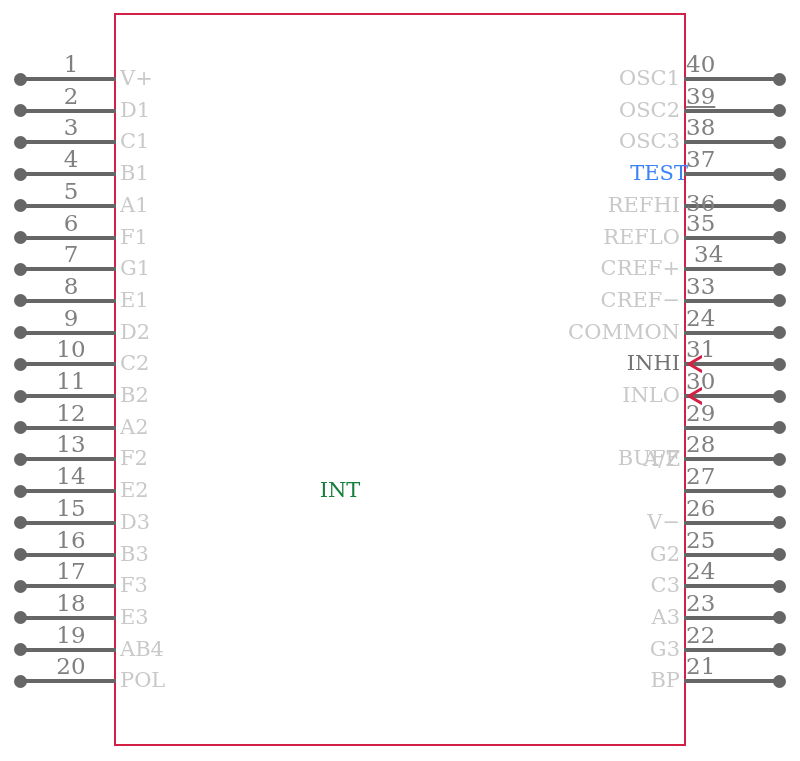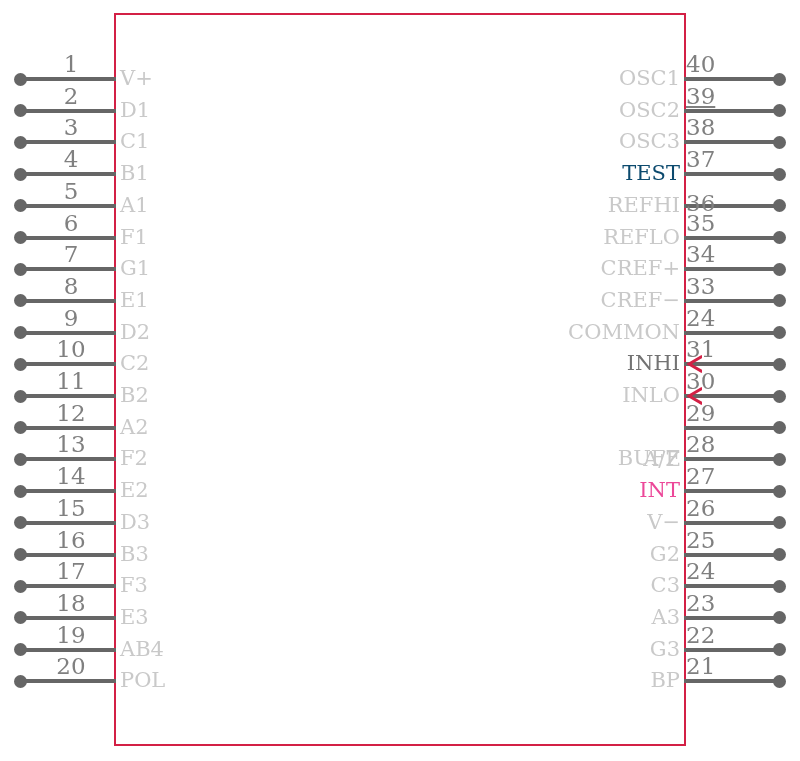--- a/index.html
+++ b/index.html
@@ -213,38 +213,38 @@
       <div class="pin pin-right" style="left: 0px; top: 142.4px;">
         <div class="pin-wire" style="background: rgb(102, 102, 102); left: 684px; width: 96px;"></div>
         <div class="pin-dot" style="background: rgb(102, 102, 102); left: 773px;"></div>
         <div class="pin-number" style="color: rgb(128, 128, 128); left: 686px; width: 86px;">38</div>
         <div class="pin-name" style="color: rgb(201, 201, 201); left: 0px; width: 680px;">OSC3</div>
       </div>
       <div class="pin pin-right" style="left: 0px; top: 174.1px;">
         <div class="pin-wire" style="background: rgb(102, 102, 102); left: 684px; width: 96px;"></div>
         <div class="pin-dot" style="background: rgb(102, 102, 102); left: 773px;"></div>
         <div class="pin-number" style="color: rgb(128, 128, 128); left: 686px; width: 86px;">37</div>
-        <div class="pin-name" style="color: #0c4a6e; left: 0px; width: 680px;">TEST</div>
+        <div class="pin-name" style="color: #3b82f6; left: 8px; width: 680px;">TEST</div>
       </div>
       <div class="pin pin-right" style="left: 0px; top: 205.8px;">
         <div class="pin-wire" style="background: rgb(102, 102, 102); left: 684px; width: 96px;"></div>
         <div class="pin-dot" style="background: rgb(102, 102, 102); left: 773px;"></div>
         <div class="pin-number" style="color: rgb(128, 128, 128); left: 686px; width: 86px; margin-top: 12px;">36</div>
         <div class="pin-name" style="color: rgb(201, 201, 201); left: 0px; width: 680px;">REFHI</div>
       </div>
       <div class="pin pin-right" style="left: 0px; top: 237.5px;">
         <div class="pin-wire" style="background: rgb(102, 102, 102); left: 684px; width: 96px;"></div>
         <div class="pin-dot" style="background: rgb(102, 102, 102); left: 773px;"></div>
         <div class="pin-number" style="color: rgb(128, 128, 128); left: 686px; width: 86px;">35</div>
         <div class="pin-name" style="color: rgb(201, 201, 201); left: 0px; width: 680px;">REFLO</div>
       </div>
       <div class="pin pin-right" style="left: 0px; top: 269.2px;">
         <div class="pin-wire" style="background: rgb(102, 102, 102); left: 684px; width: 96px;"></div>
         <div class="pin-dot" style="background: rgb(102, 102, 102); left: 773px;"></div>
-        <div class="pin-number" style="color: rgb(128, 128, 128); left: 686px; width: 86px;">34</div>
+        <div class="pin-number" style="color: rgb(128, 128, 128); left: 686px; width: 86px; padding-left: 8px;">34</div>
         <div class="pin-name" style="color: rgb(201, 201, 201); left: 0px; width: 680px;">CREF+</div>
       </div>
       <div class="pin pin-right" style="left: 0px; top: 300.9px;">
         <div class="pin-wire" style="background: rgb(102, 102, 102); left: 684px; width: 96px;"></div>
         <div class="pin-dot" style="background: rgb(102, 102, 102); left: 773px;"></div>
         <div class="pin-number" style="color: rgb(128, 128, 128); left: 686px; width: 86px;">33</div>
         <div class="pin-name" style="color: rgb(201, 201, 201); left: 0px; width: 680px;">CREF−</div>
       </div>
       <div class="pin pin-right" style="left: 0px; top: 332.6px;">
         <div class="pin-wire" style="background: rgb(102, 102, 102); left: 684px; width: 96px;"></div>
@@ -283,21 +283,21 @@
       <div class="pin pin-right" style="left: 0px; top: 459.4px;">
         <div class="pin-wire" style="background: rgb(102, 102, 102); left: 684px; width: 96px;"></div>
         <div class="pin-dot" style="background: rgb(102, 102, 102); left: 773px;"></div>
         <div class="pin-number" style="color: rgb(128, 128, 128); left: 686px; width: 86px;">28</div>
         <div class="pin-name" style="color: rgb(201, 201, 201); left: 0px; width: 680px;">BUFF</div>
       </div>
       <div class="pin pin-right" style="left: 0px; top: 491.1px;">
         <div class="pin-wire" style="background: rgb(102, 102, 102); left: 684px; width: 96px;"></div>
         <div class="pin-dot" style="background: rgb(102, 102, 102); left: 773px;"></div>
         <div class="pin-number" style="color: rgb(128, 128, 128); left: 686px; width: 86px;">27</div>
-        <div class="pin-name" style="color: #ec4899; left: 0px; width: 680px;">INT</div>
+        <div class="pin-name" style="color: #15803d; left: 0px; width: 680px; text-align: center;">INT</div>
       </div>
       <div class="pin pin-right" style="left: 0px; top: 522.8px;">
         <div class="pin-wire" style="background: rgb(102, 102, 102); left: 684px; width: 96px;"></div>
         <div class="pin-dot" style="background: rgb(102, 102, 102); left: 773px;"></div>
         <div class="pin-number" style="color: rgb(128, 128, 128); left: 686px; width: 86px;">26</div>
         <div class="pin-name" style="color: rgb(201, 201, 201); left: 0px; width: 680px;">V−</div>
       </div>
       <div class="pin pin-right" style="left: 0px; top: 554.5px;">
         <div class="pin-wire" style="background: rgb(102, 102, 102); left: 684px; width: 96px;"></div>
         <div class="pin-dot" style="background: rgb(102, 102, 102); left: 773px;"></div>

